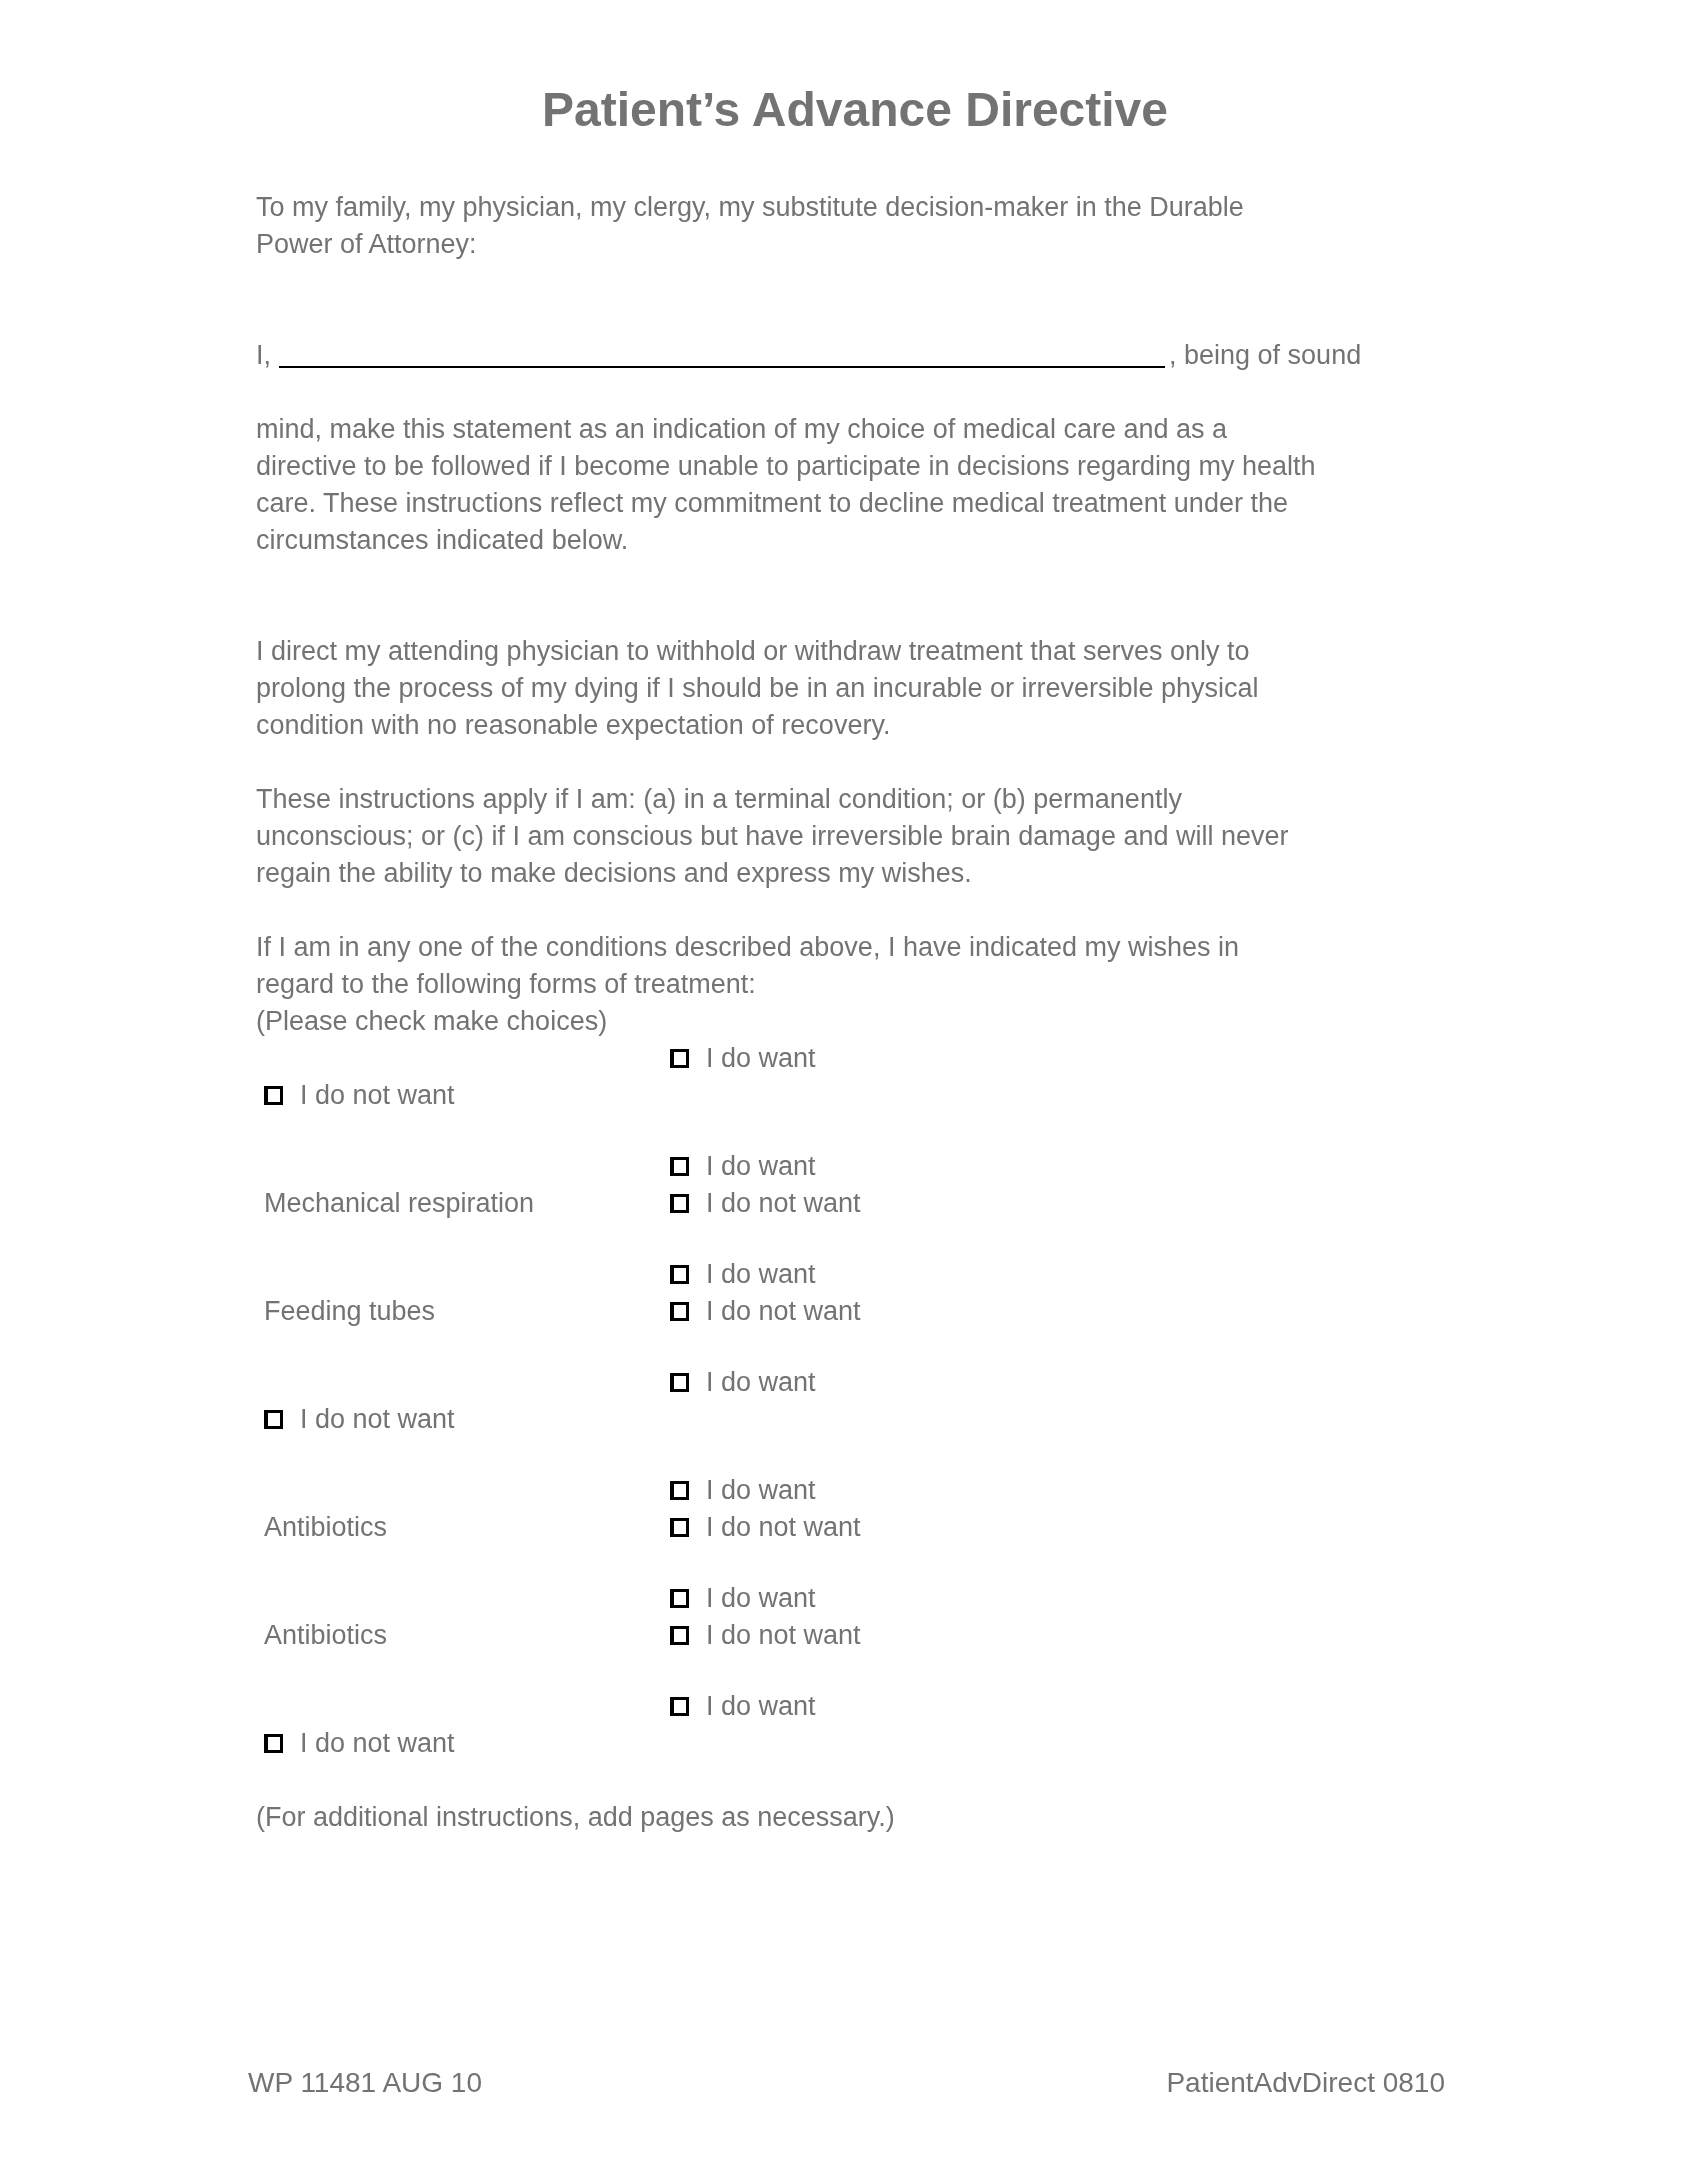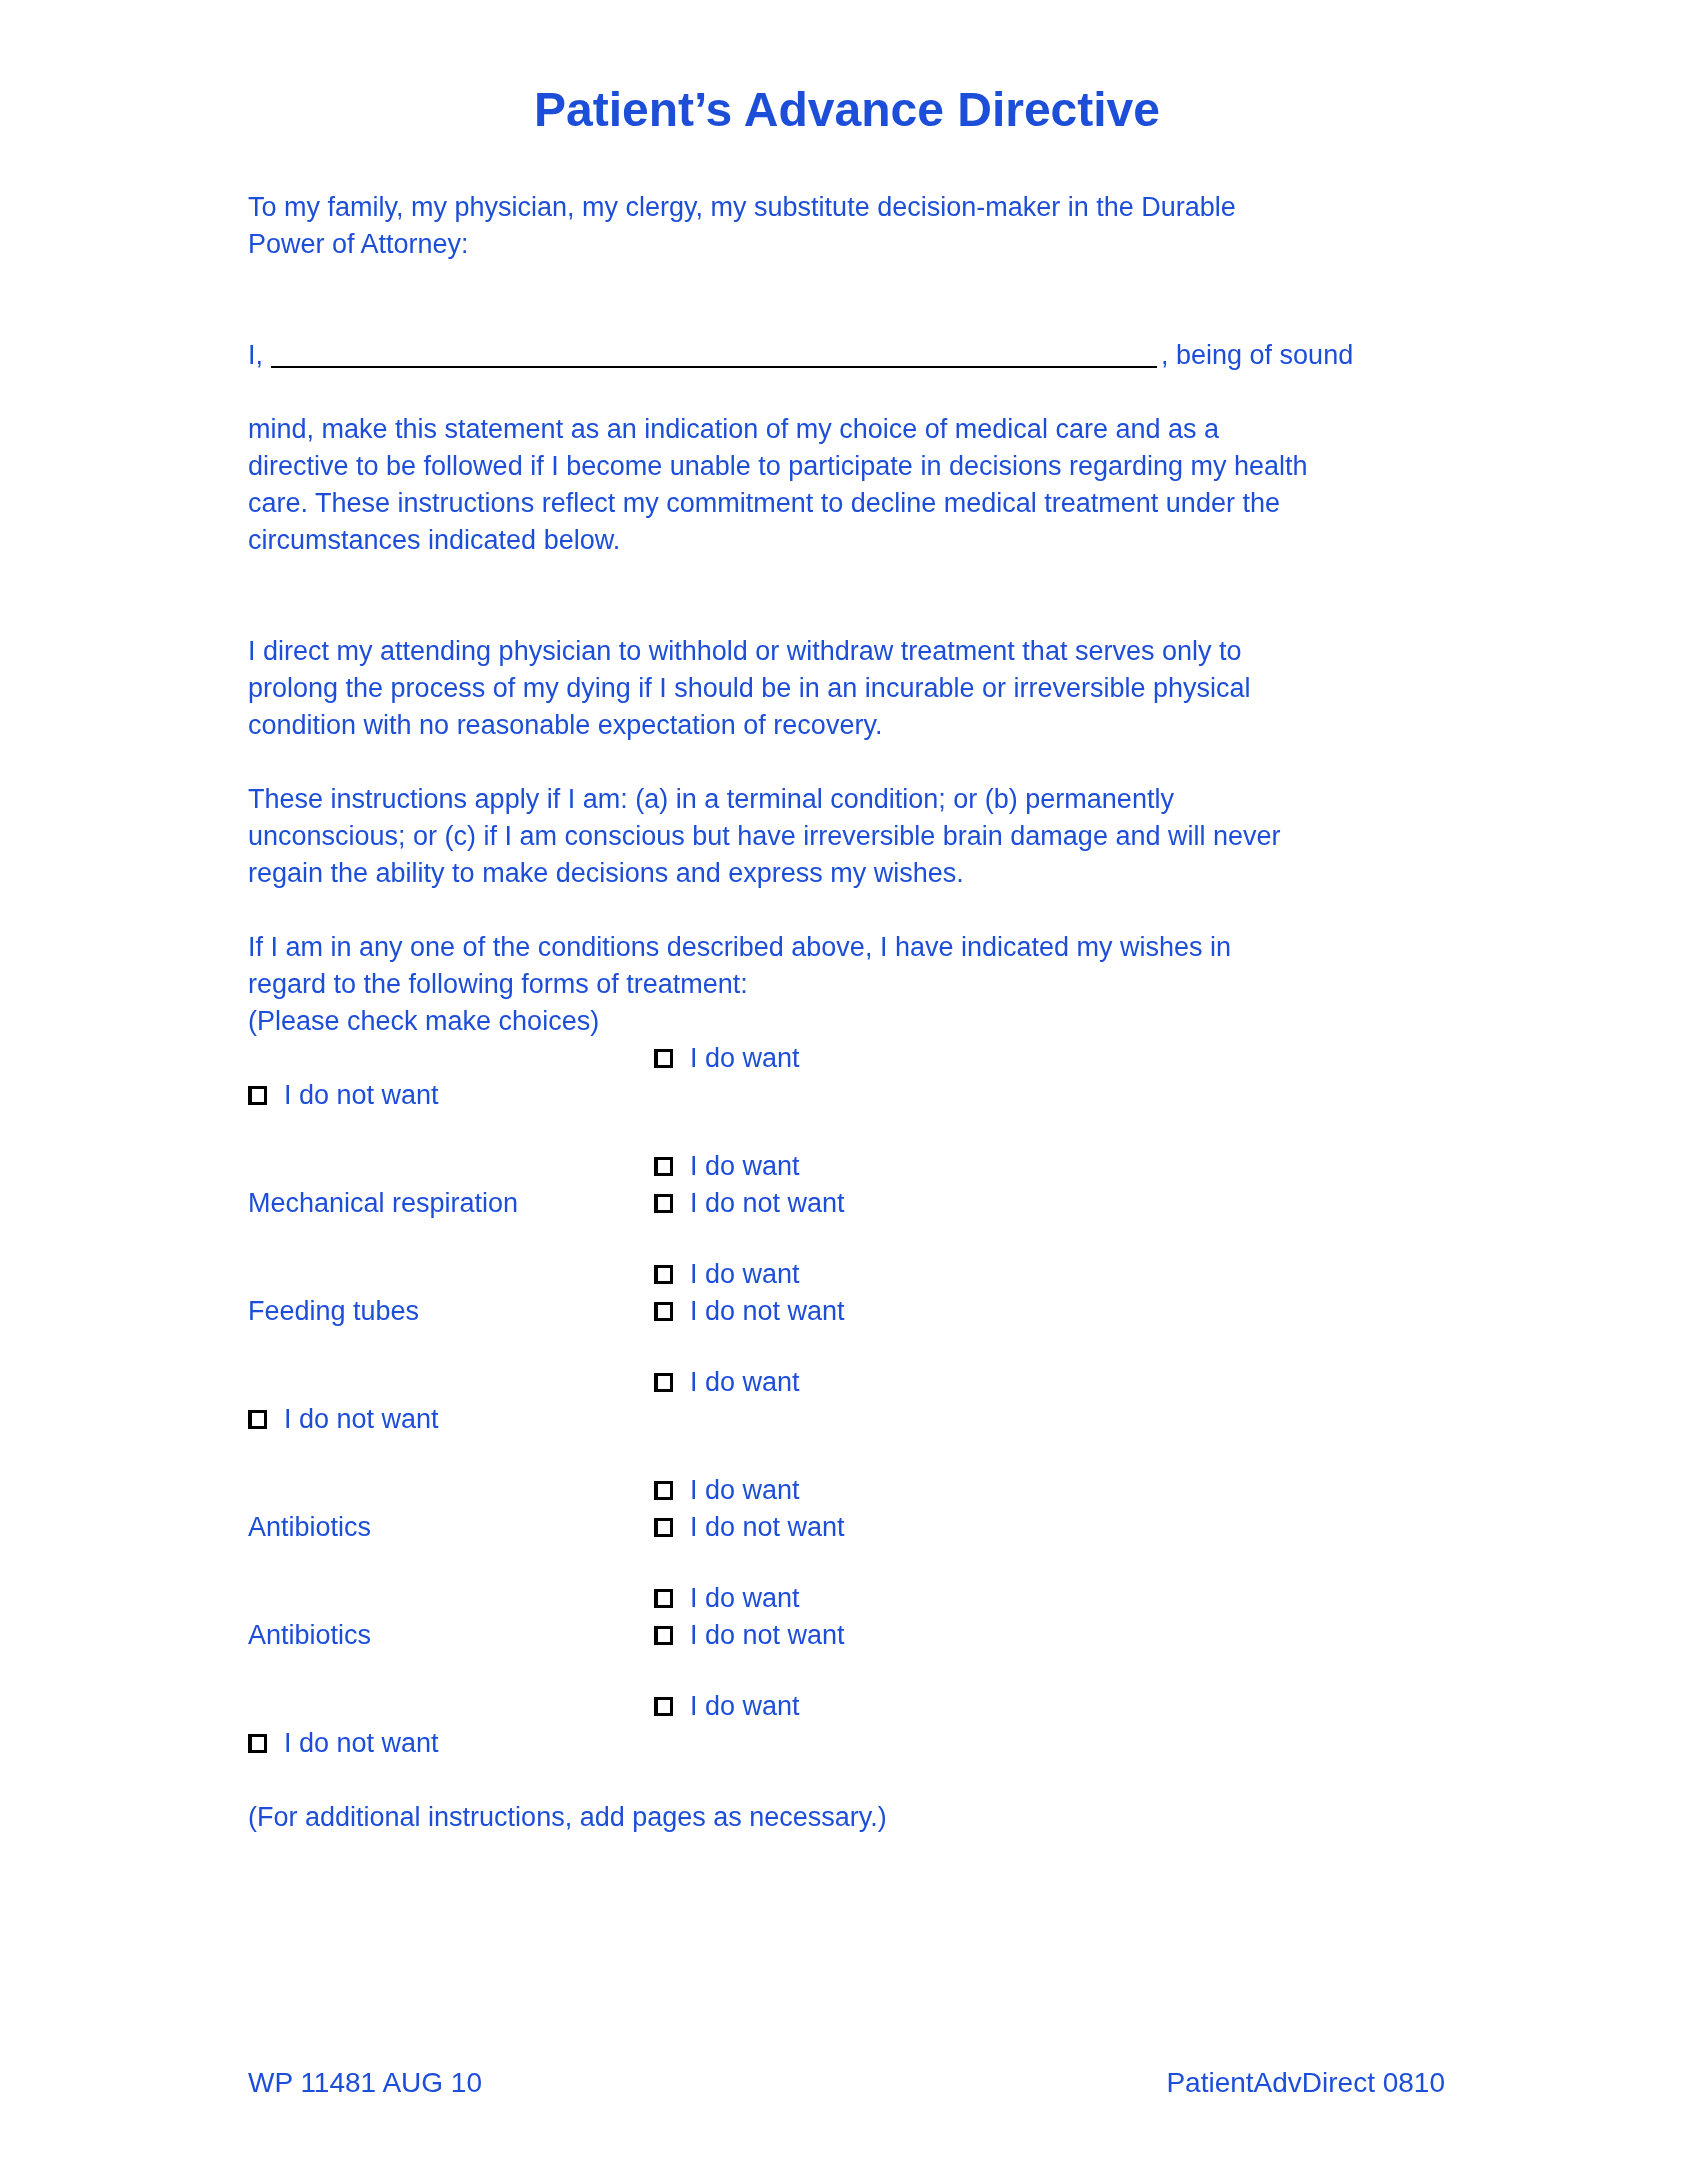--- a/index.html
+++ b/index.html
@@ -5,26 +5,27 @@
   html, body {
     margin: 0;
     padding: 0;
     background: #ffffff;
   }
   .page {
     position: relative;
     width: 1683px;
     height: 2178px;
     background: #ffffff;
-    color: #1d4ed8;
+    color: #737373;
     font-family: "Liberation Sans", sans-serif;
     font-size: 27px;
     line-height: 37px;
     box-sizing: border-box;
     overflow: hidden;
+    padding-left: 8px;
   }
   .content {
     padding: 84px 149px 0 248px;
   }
   .title {
     text-align: center;
     font-size: 48px;
     line-height: 51px;
     font-weight: bold;
     margin: 0 0 54px 0;
@@ -56,20 +57,21 @@
   .treatments {
     margin-top: 0;
   }
   .treatment-group {
     margin-bottom: 34px;
   }
   .t-row {
     display: flex;
     align-items: center;
     height: 37px;
+    margin-left: 8px;
   }
   .t-label {
     width: 406px;
     flex: 0 0 406px;
   }
   .checkbox {
     box-sizing: border-box;
     width: 19px;
     height: 19px;
     border: 3px solid #000000;

